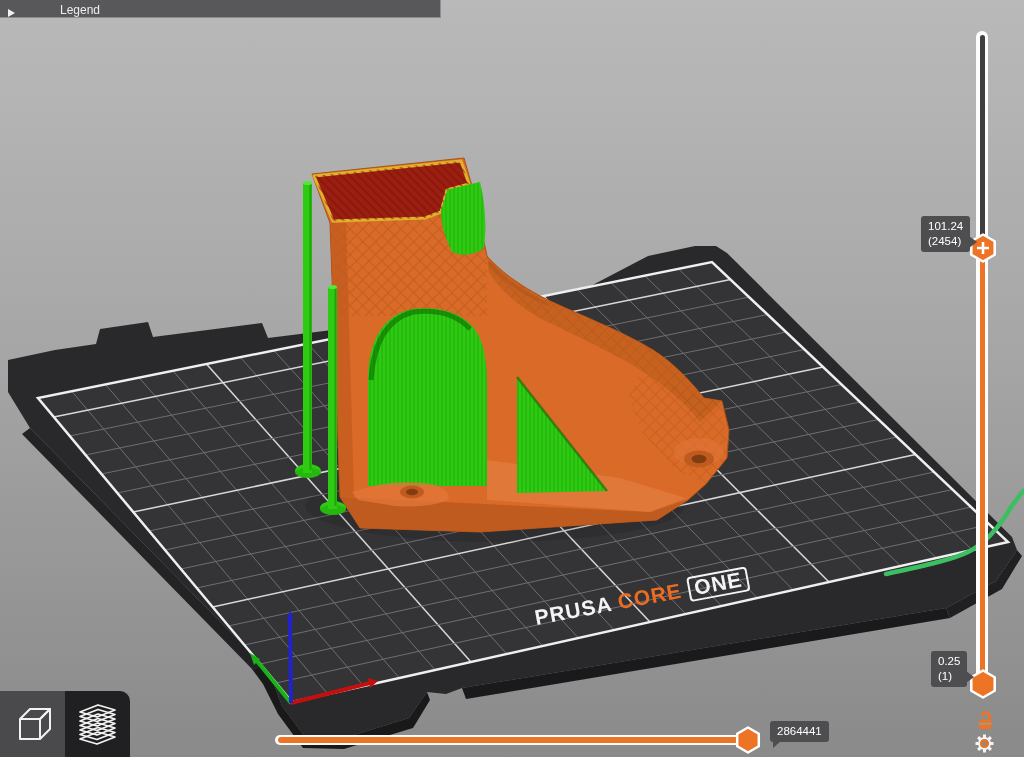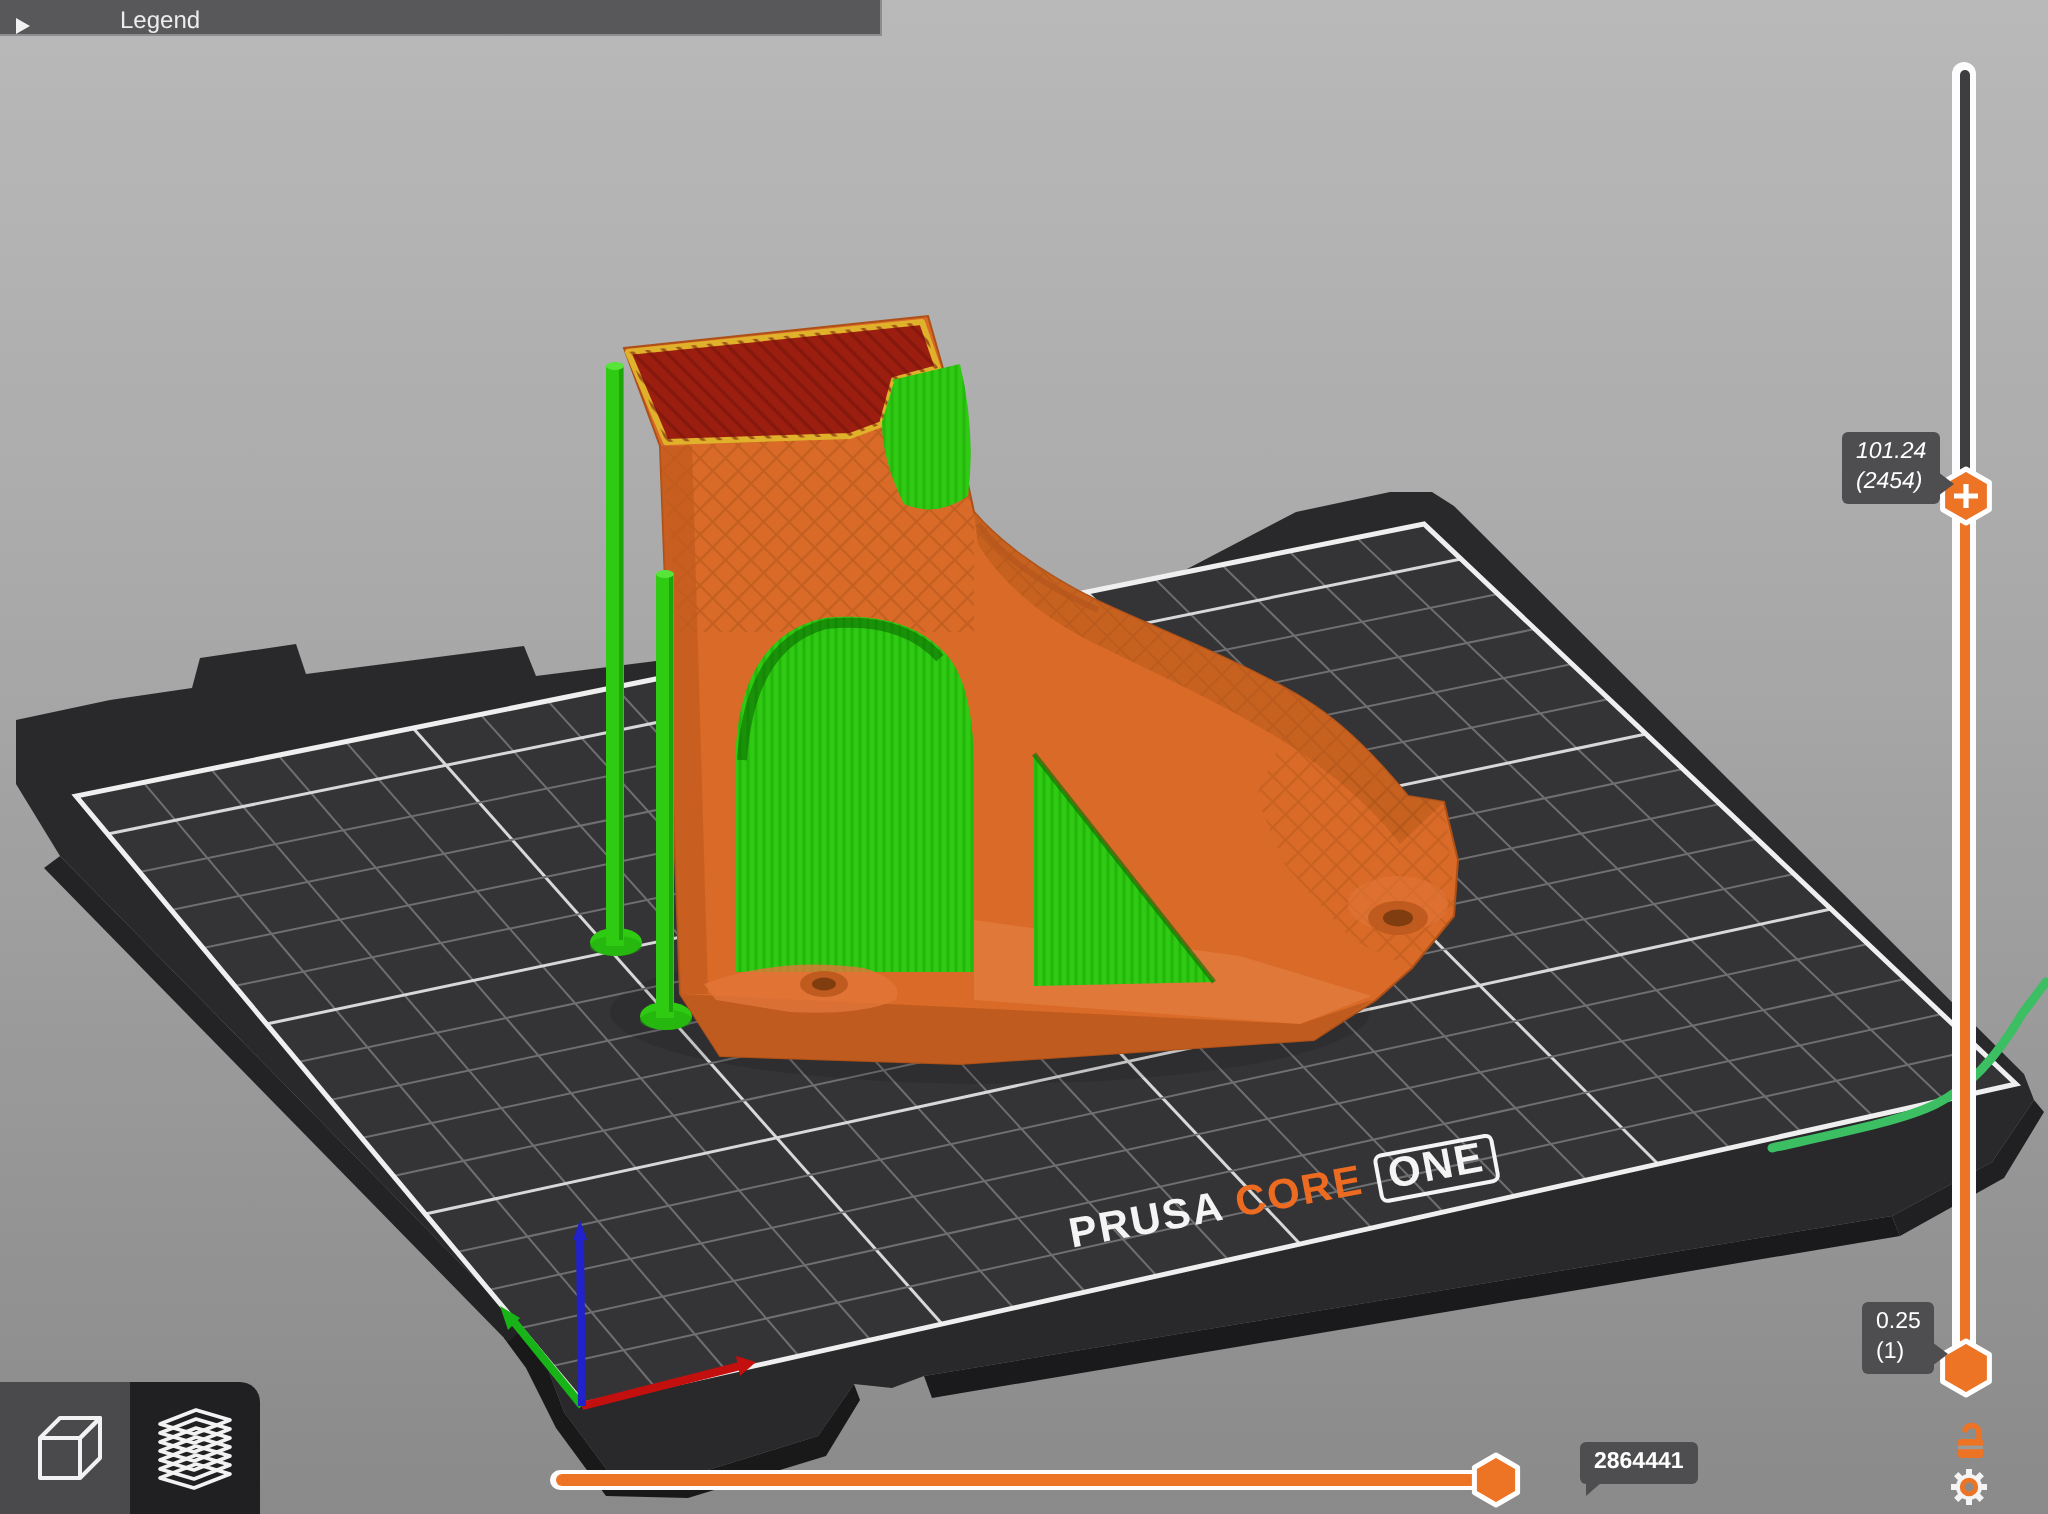--- a/index.html
+++ b/index.html
@@ -199,21 +199,21 @@
 
 <svg class="handle" style="left:967px;top:232px;" width="32" height="32">
   <polygon points="16,2.5 27.7,9.25 27.7,22.75 16,29.5 4.3,22.75 4.3,9.25" fill="#ed7325" stroke="#ffffff" stroke-width="2.5" stroke-linejoin="round"></polygon>
   <path d="M16,10 V22 M10,16 H22" stroke="#ffffff" stroke-width="2.6"></path>
 </svg>
 
 <svg class="handle" style="left:967px;top:668px;" width="32" height="32">
   <polygon points="16,2.5 27.7,9.25 27.7,22.75 16,29.5 4.3,22.75 4.3,9.25" fill="#ed7325" stroke="#ffffff" stroke-width="2.5" stroke-linejoin="round"></polygon>
 </svg>
 
-<div class="tip" style="left:921px;top:216px;font-style:italic;">
+<div class="tip" style="left:921px;top:216px;">
   <div>101.24</div>
   <div>(2454)</div>
   <span class="arr-r"></span>
 </div>
 
 <div class="tip" style="left:931px;top:651px;">
   <div>0.25</div>
   <div>(1)</div>
   <span class="arr-r"></span>
 </div>
@@ -237,21 +237,21 @@
   </g>
   <circle cx="10.5" cy="10.5" r="5.2" fill="none" stroke="#f4f4f4" stroke-width="2.6"></circle>
   <circle cx="10.5" cy="10.5" r="3.4" fill="none" stroke="#ed7325" stroke-width="2.4"></circle>
 </svg>
 
 <div class="htrack"></div>
 <div class="hfill"></div>
 <svg class="handle" style="left:733px;top:725px;" width="30" height="30">
   <polygon points="15,2.5 25.8,8.75 25.8,21.25 15,27.5 4.2,21.25 4.2,8.75" fill="#ed7325" stroke="#ffffff" stroke-width="2.5" stroke-linejoin="round"></polygon>
 </svg>
-<div class="tip" style="left:790px;top:721px;font-weight:bold;">
+<div class="tip" style="left:770px;top:721px;">
   <div>2864441</div>
   <span class="arr-dl"></span>
 </div>
 
 <div class="view-btn b1">
   <svg width="42" height="42">
     <g fill="none" stroke="#f2f2f2" stroke-width="2" stroke-linejoin="round">
       <rect x="8" y="16" width="20" height="20"></rect>
       <path d="M8,16 L18,6 L38,6 L28,16"></path>
       <path d="M28,16 L38,6 L38,26 L28,36"></path>

